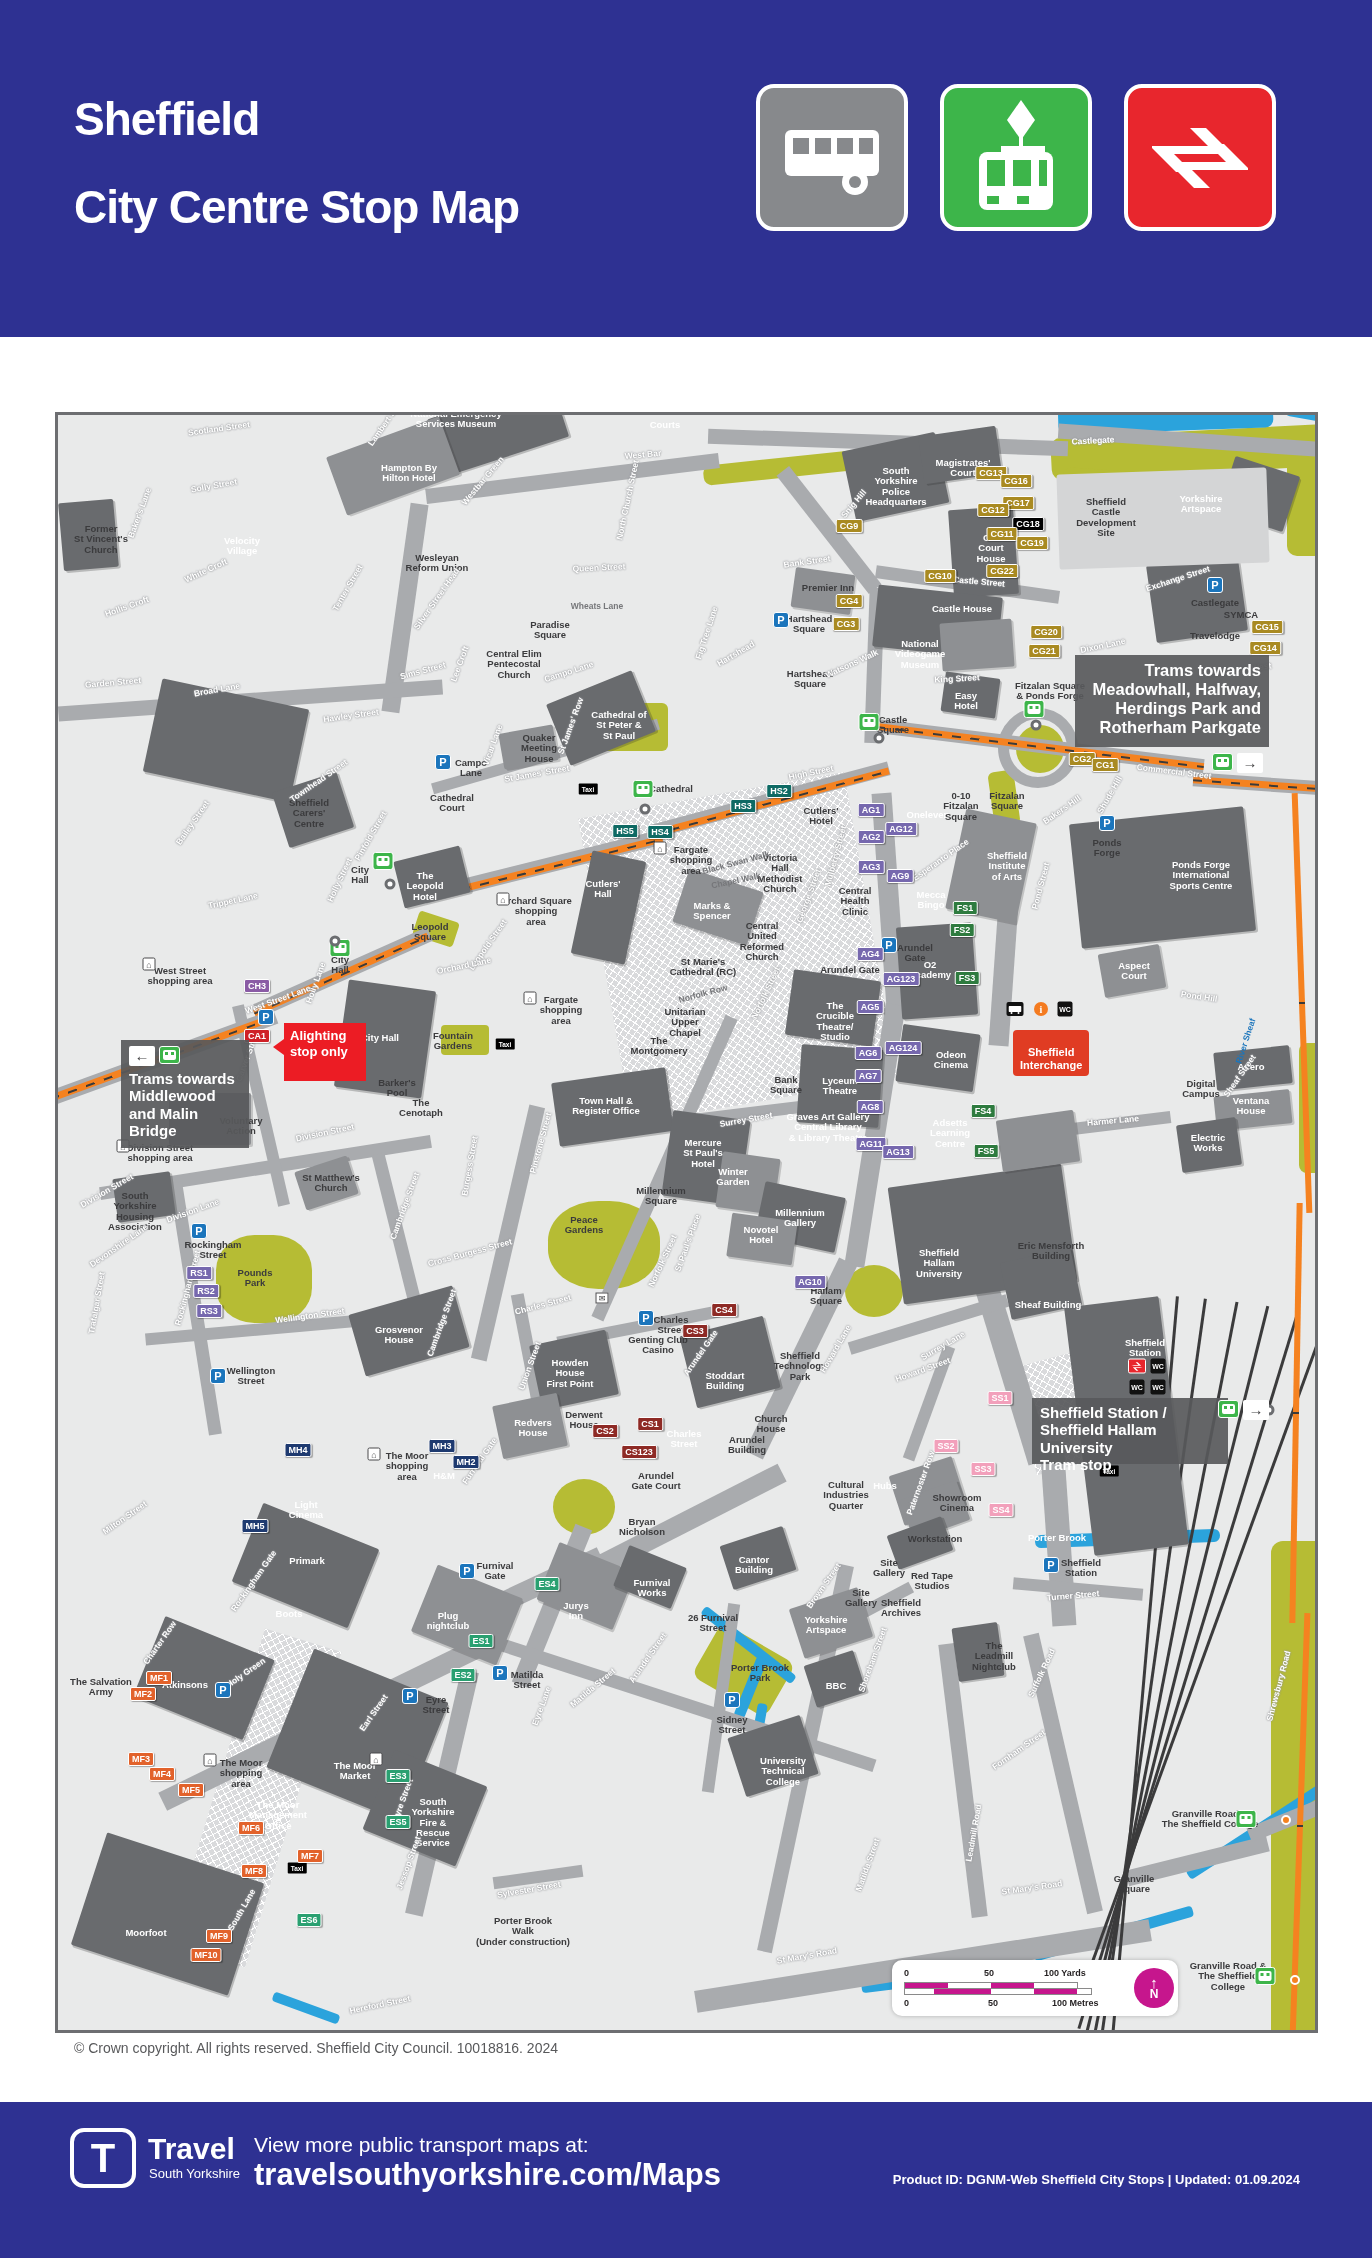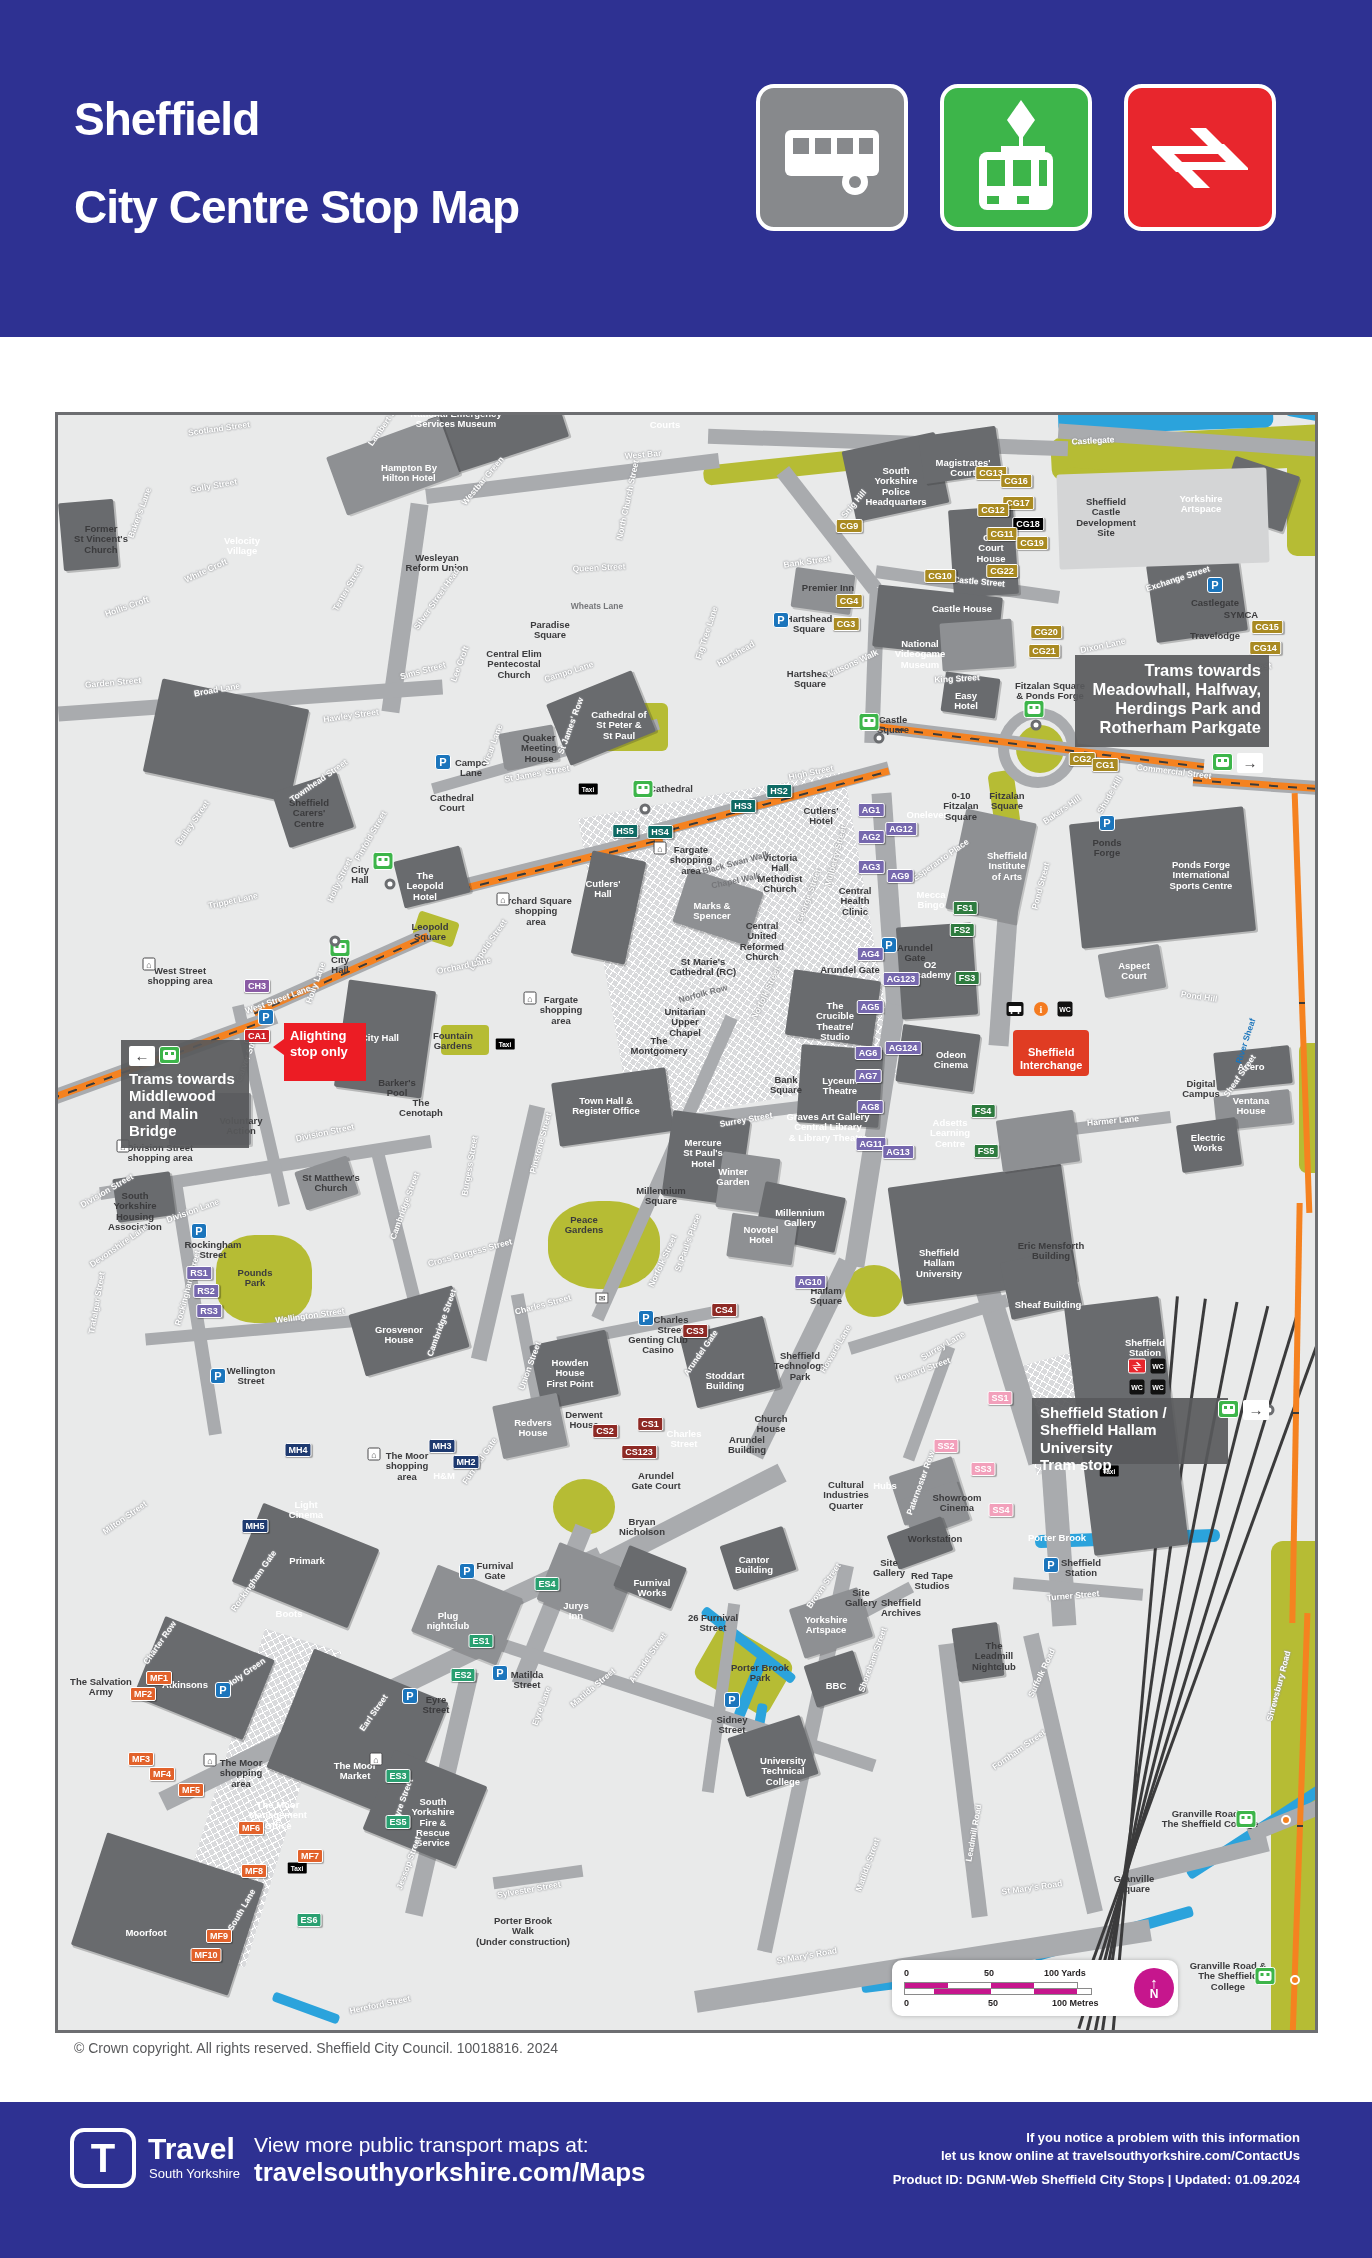--- a/index.html
+++ b/index.html
@@ -73,21 +73,21 @@
   #north{position:absolute;left:1076px;top:1553px;width:40px;height:40px;background:#c6168d;border-radius:50%;color:#fff;display:flex;flex-direction:column;align-items:center;justify-content:center;line-height:.9;font-weight:bold;}
   #north .a{font-size:15px;} #north .n{font-size:12px;}
   
   #copyright{position:absolute;left:74px;top:2040px;font-size:14px;color:#58595b;}
   
   #footer{position:absolute;left:0;top:2102px;width:1372px;height:156px;background:#2e3192;color:#fff;}
   #logoT{position:absolute;left:70px;top:26px;width:66px;height:60px;border:4px solid #fff;border-radius:14px;box-sizing:border-box;display:flex;align-items:center;justify-content:center;font-size:40px;font-weight:bold;color:#fff;}
   #logo-travel{position:absolute;left:148px;top:30px;font-size:30px;font-weight:bold;}
   #logo-sy{position:absolute;left:149px;top:64px;font-size:13px;}
   #foot-line1{position:absolute;left:254px;top:31px;font-size:21px;}
-  #foot-url{position:absolute;left:254px;top:55px;font-size:26px;font-weight:bold;}
+  #foot-url{position:absolute;left:254px;top:55px;font-size:31px;font-weight:bold;}
   #foot-r1{position:absolute;right:72px;top:27px;font-size:13px;font-weight:600;text-align:right;line-height:1.35;}
   #foot-r2{position:absolute;right:72px;top:70px;font-size:13px;font-weight:bold;text-align:right;}
 </style>
 </head>
 <body>
 
 <div id="header">
   <div id="title1">Sheffield</div>
   <div id="title2">City Centre Stop Map</div>
   <div class="mode" id="mode-bus">
@@ -908,18 +908,14 @@
 </div>
 
 <div id="copyright">© Crown copyright. All rights reserved. Sheffield City Council. 10018816. 2024</div>
 
 <div id="footer">
   <div id="logoT">T</div>
   <div id="logo-travel">Travel</div>
   <div id="logo-sy">South Yorkshire</div>
   <div id="foot-line1">View more public transport maps at:</div>
   <div id="foot-url">travelsouthyorkshire.com/Maps</div>
-  <div id="foot-r1">
-    <span>If you notice a problem with this information</span><br>
-    <span>let us know online at travelsouthyorkshire.com/ContactUs</span>
-  </div>
   <div id="foot-r2">Product ID: DGNM-Web Sheffield City Stops  |  Updated: 01.09.2024</div>
 </div>
 
 </body></html>

